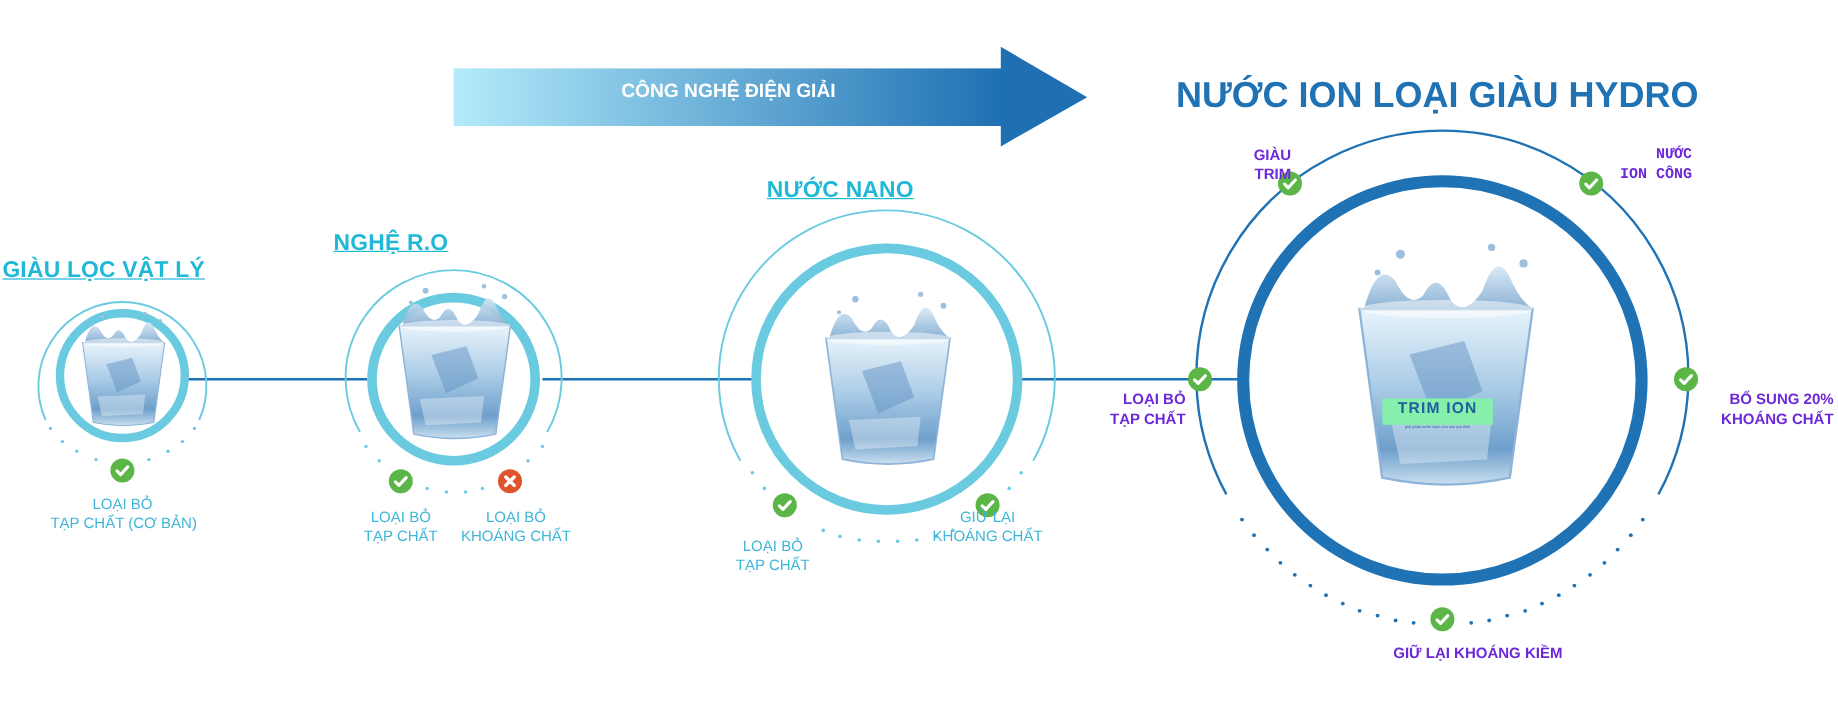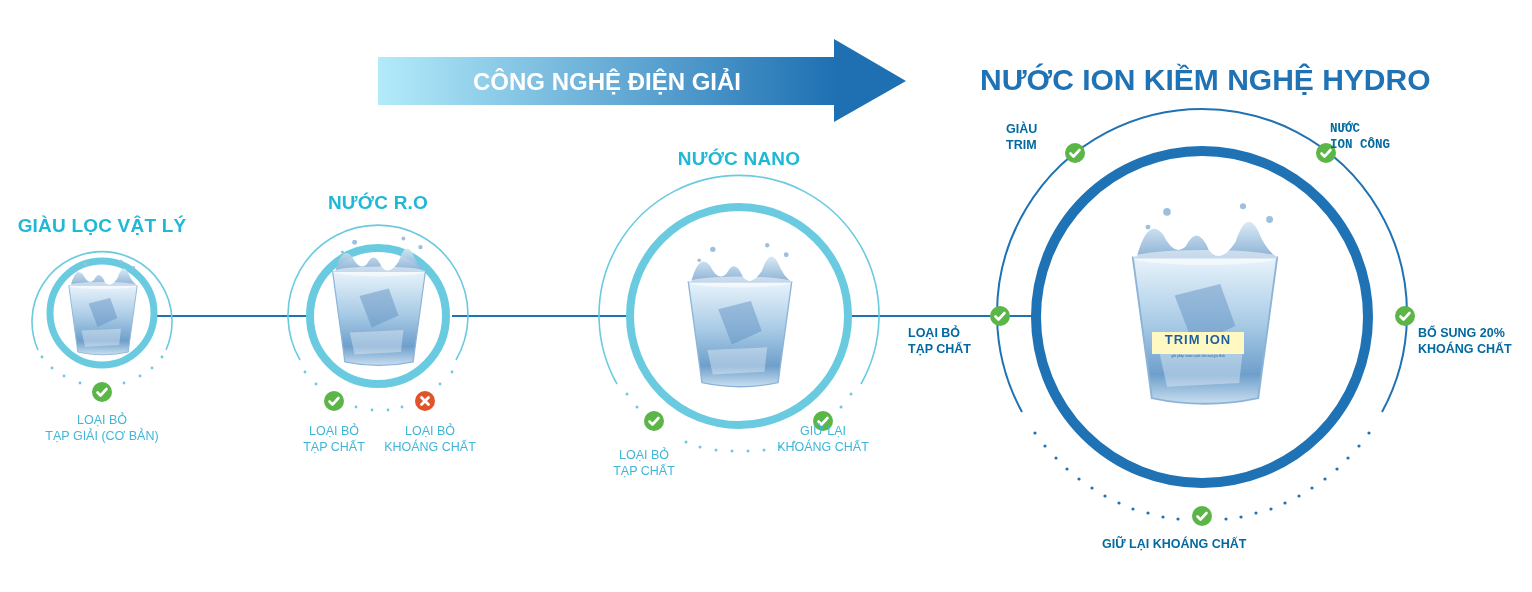--- a/index.html
+++ b/index.html
@@ -1,24 +1,24 @@
 <!DOCTYPE html>
 <html><head>
 <meta charset="utf-8">
 <style>
   html, body { margin:0; padding:0; background:#ffffff; }
   body { width:1532px; height:592px; position:relative; overflow:hidden; font-family:"Liberation Sans", sans-serif; }
   .abs { position:absolute; }
   svg.canvas { position:absolute; left:0; top:0; }
-  .title-cyan { color:#1fb8d6; font-weight:bold; font-size:19px; text-align:center; white-space:nowrap; letter-spacing:0.2px; }
+  .title-cyan { color:#1fb8d6; font-weight:bold; font-size:19px; text-align:left; white-space:nowrap; letter-spacing:0.2px;text-decoration:underline; }
   .label-cyan { color:#3fb6d8; font-size:12.5px; text-align:center; line-height:16px; white-space:nowrap; }
-  .label-blue { color:#0369a1; font-size:12.5px; font-weight:bold; text-align:left; line-height:16px; white-space:nowrap; }
+  .label-blue { color:#6d28d9; font-size:12.5px; font-weight:bold; text-align:right; line-height:16px; white-space:nowrap; }
   .main-title { color:#1f72b4; font-weight:bold; font-size:30px; white-space:nowrap; }
-  .arrow-text { color:#ffffff; font-weight:bold; font-size:24px; white-space:nowrap; }
-  .brand { position:absolute; background:#fef9c3; color:#1f5f9e; font-weight:bold; text-align:center; font-size:13px; letter-spacing:1px; }
+  .arrow-text { color:#ffffff; font-weight:bold; font-size:16px; white-space:nowrap; }
+  .brand { position:absolute; background:#86efac; color:#1f5f9e; font-weight:bold; text-align:center; font-size:13px; letter-spacing:1px; }
   .brand small { display:block; font-size:3px; color:#4a7fb0; letter-spacing:0; }
 </style>
 </head>
 <body>
 
 <svg class="canvas" width="1532" height="592" viewBox="0 0 1532 592">
   <defs>
     <linearGradient id="arrowGrad" x1="0" y1="0" x2="1" y2="0">
       <stop offset="0" stop-color="#b3ebfa"></stop>
       <stop offset="1" stop-color="#1e70b3"></stop>
@@ -182,34 +182,34 @@
       </g>
     <g transform="translate(1202,516)">
         <circle r="10" fill="#5bb547"></circle>
         <path d="M-4.5 0.5 L-1.5 3.5 L4.5 -3" stroke="#fff" stroke-width="2.6" fill="none" stroke-linecap="round" stroke-linejoin="round"></path>
       </g>
   </g>
 </svg>
 
 <div class="abs arrow-text" style="left:378px; top:68px; width:458px; text-align:center;">CÔNG NGHỆ ĐIỆN GIẢI</div>
 
-<div class="abs main-title" style="left:980px; top:63px;">NƯỚC ION KIỀM NGHỆ HYDRO</div>
+<div class="abs main-title" style="left:980px; top:63px;">NƯỚC ION LOẠI GIÀU HYDRO</div>
 
 <div class="abs title-cyan" style="left:2px; top:215px; width:200px;">GIÀU LỌC VẬT LÝ</div>
-<div class="abs title-cyan" style="left:278px; top:192px; width:200px;">NƯỚC R.O</div>
+<div class="abs title-cyan" style="left:278px; top:192px; width:200px;">NGHỆ R.O</div>
 <div class="abs title-cyan" style="left:639px; top:148px; width:200px;">NƯỚC NANO</div>
 
 <div class="brand" style="left:1152px; top:332px; width:92px; height:22px; line-height:16px;">
   <span>TRIM ION</span>
   <small>giải pháp nước sạch cho mọi gia đình</small>
 </div>
 
 <div class="abs label-cyan" style="left:42px; top:412px; width:120px;">
   <div>LOẠI BỎ</div>
-  <div>TẠP GIẢI (CƠ BẢN)</div>
+  <div>TẠP CHẤT (CƠ BẢN)</div>
 </div>
 
 <div class="abs label-cyan" style="left:284px; top:423px; width:100px;">
   <div>LOẠI BỎ</div>
   <div>TẠP CHẤT</div>
 </div>
 <div class="abs label-cyan" style="left:375px; top:423px; width:110px;">
   <div>LOẠI BỎ</div>
   <div>KHOÁNG CHẤT</div>
 </div>
@@ -233,14 +233,14 @@
 </div>
 <div class="abs label-blue" style="left:908px; top:325px; width:80px;">
   <div>LOẠI BỎ</div>
   <div>TẠP CHẤT</div>
 </div>
 <div class="abs label-blue" style="left:1418px; top:325px; width:110px;">
   <div>BỔ SUNG 20%</div>
   <div>KHOÁNG CHẤT</div>
 </div>
 <div class="abs label-blue" style="left:1102px; top:536px; width:200px;">
-  <div>GIỮ LẠI KHOÁNG CHẤT</div>
+  <div>GIỮ LẠI KHOÁNG KIỀM</div>
 </div>
 
 </body></html>

